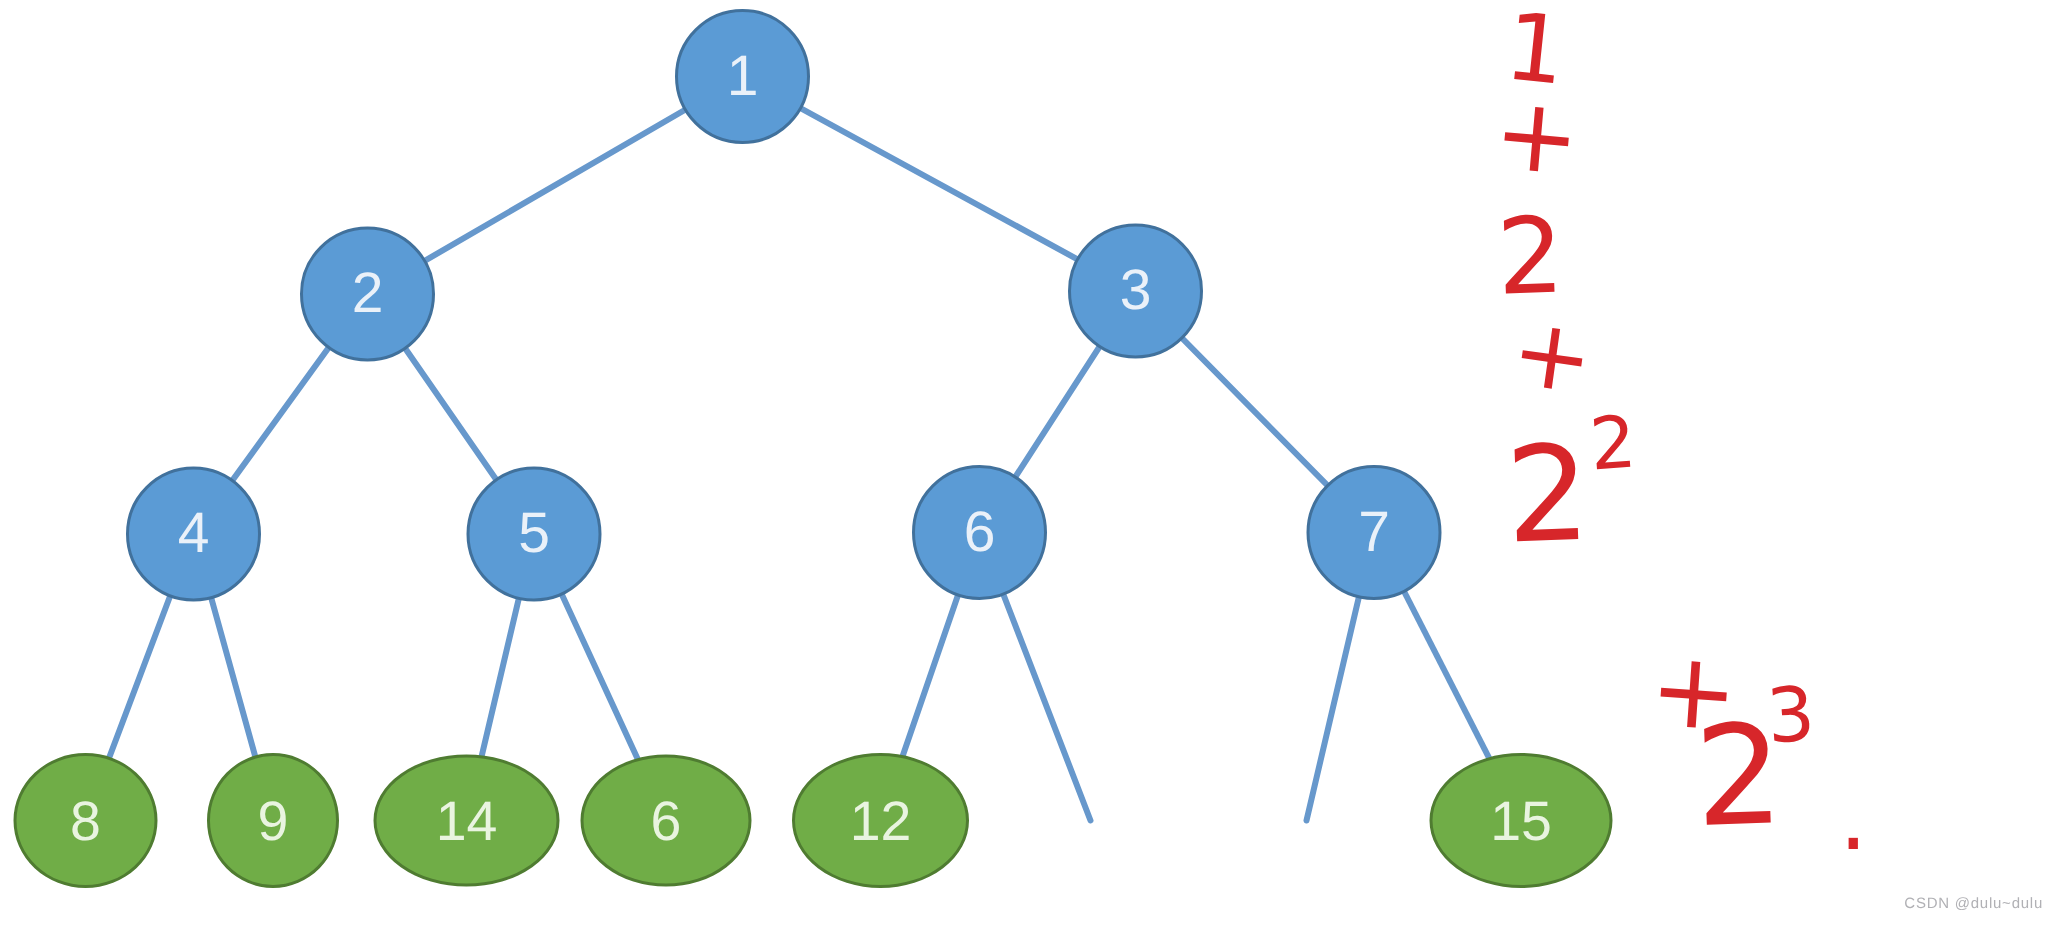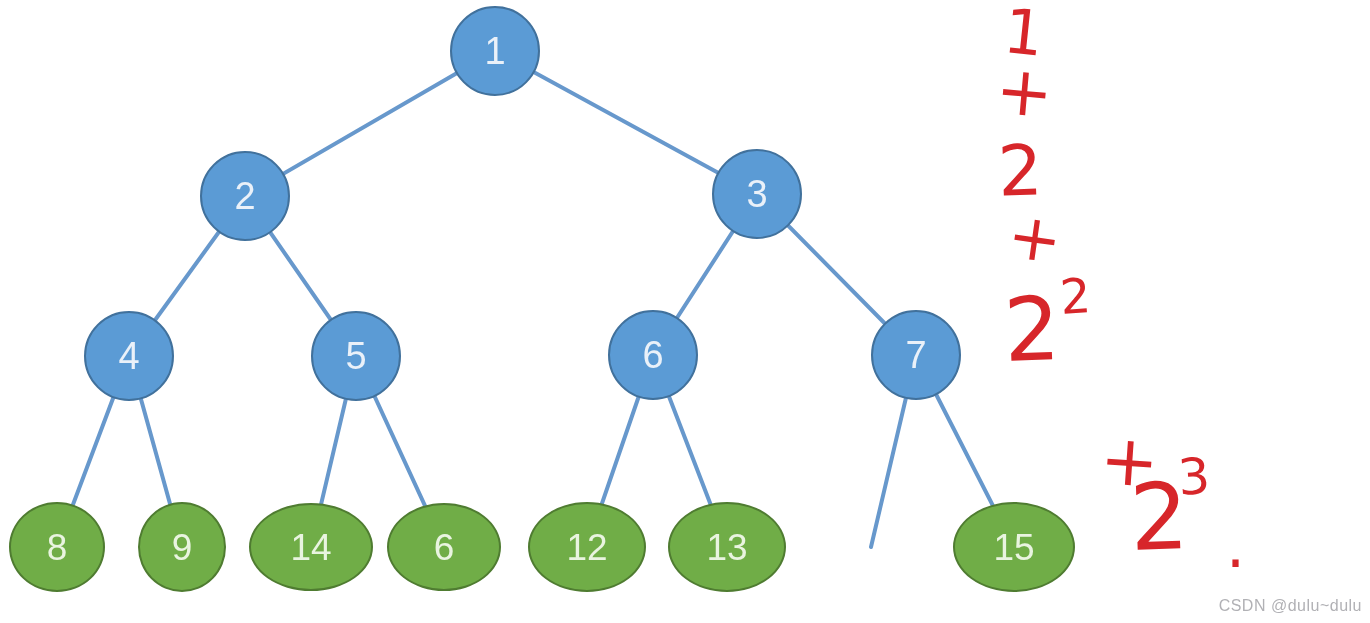--- a/index.html
+++ b/index.html
@@ -49,21 +49,21 @@
     color: #d7262a;
     font-family: "DejaVu Sans", sans-serif;
     line-height: 1;
     z-index: 3;
     white-space: nowrap;
   }
   .watermark {
     position: absolute;
     right: 8px;
     top: 597px;
-    font-size: 16px;
+    font-size: 10px;
     color: #b1b1b5;
     font-family: "Liberation Sans", sans-serif;
     z-index: 4;
     letter-spacing: 0.5px;
   }
 </style>
 </head>
 <body>
 
 <div class="canvas">
@@ -117,23 +117,20 @@
     </div>
   <div class="node leaf" style="left:249px;top:503px;width:124px;height:88px">
       <span>14</span>
     </div>
   <div class="node leaf" style="left:387px;top:503px;width:114px;height:88px">
       <span>6</span>
     </div>
   <div class="node leaf" style="left:528px;top:502px;width:118px;height:90px">
       <span>12</span>
     </div>
-  <div class="node leaf" style="left:668px;top:502px;width:118px;height:90px">
-      <span>13</span>
-    </div>
   <div class="node leaf" style="left:953px;top:502px;width:122px;height:90px">
       <span>15</span>
     </div>
 
   <div aria-label="1 + 2 + 2² + 2³ .">
     <span class="hw" style="left:1004px;top:2px;font-size:62px;transform:rotate(6deg)">1</span>
     <span class="hw" style="left:996px;top:58px;font-size:68px;transform:rotate(5deg)">+</span>
     <span class="hw" style="left:998px;top:136px;font-size:70px;transform:rotate(-2deg)">2</span>
     <span class="hw" style="left:1008px;top:206px;font-size:64px;transform:rotate(8deg)">+</span>
     <span class="hw" style="left:1004px;top:286px;font-size:88px;transform:rotate(-2deg)">2</span>

